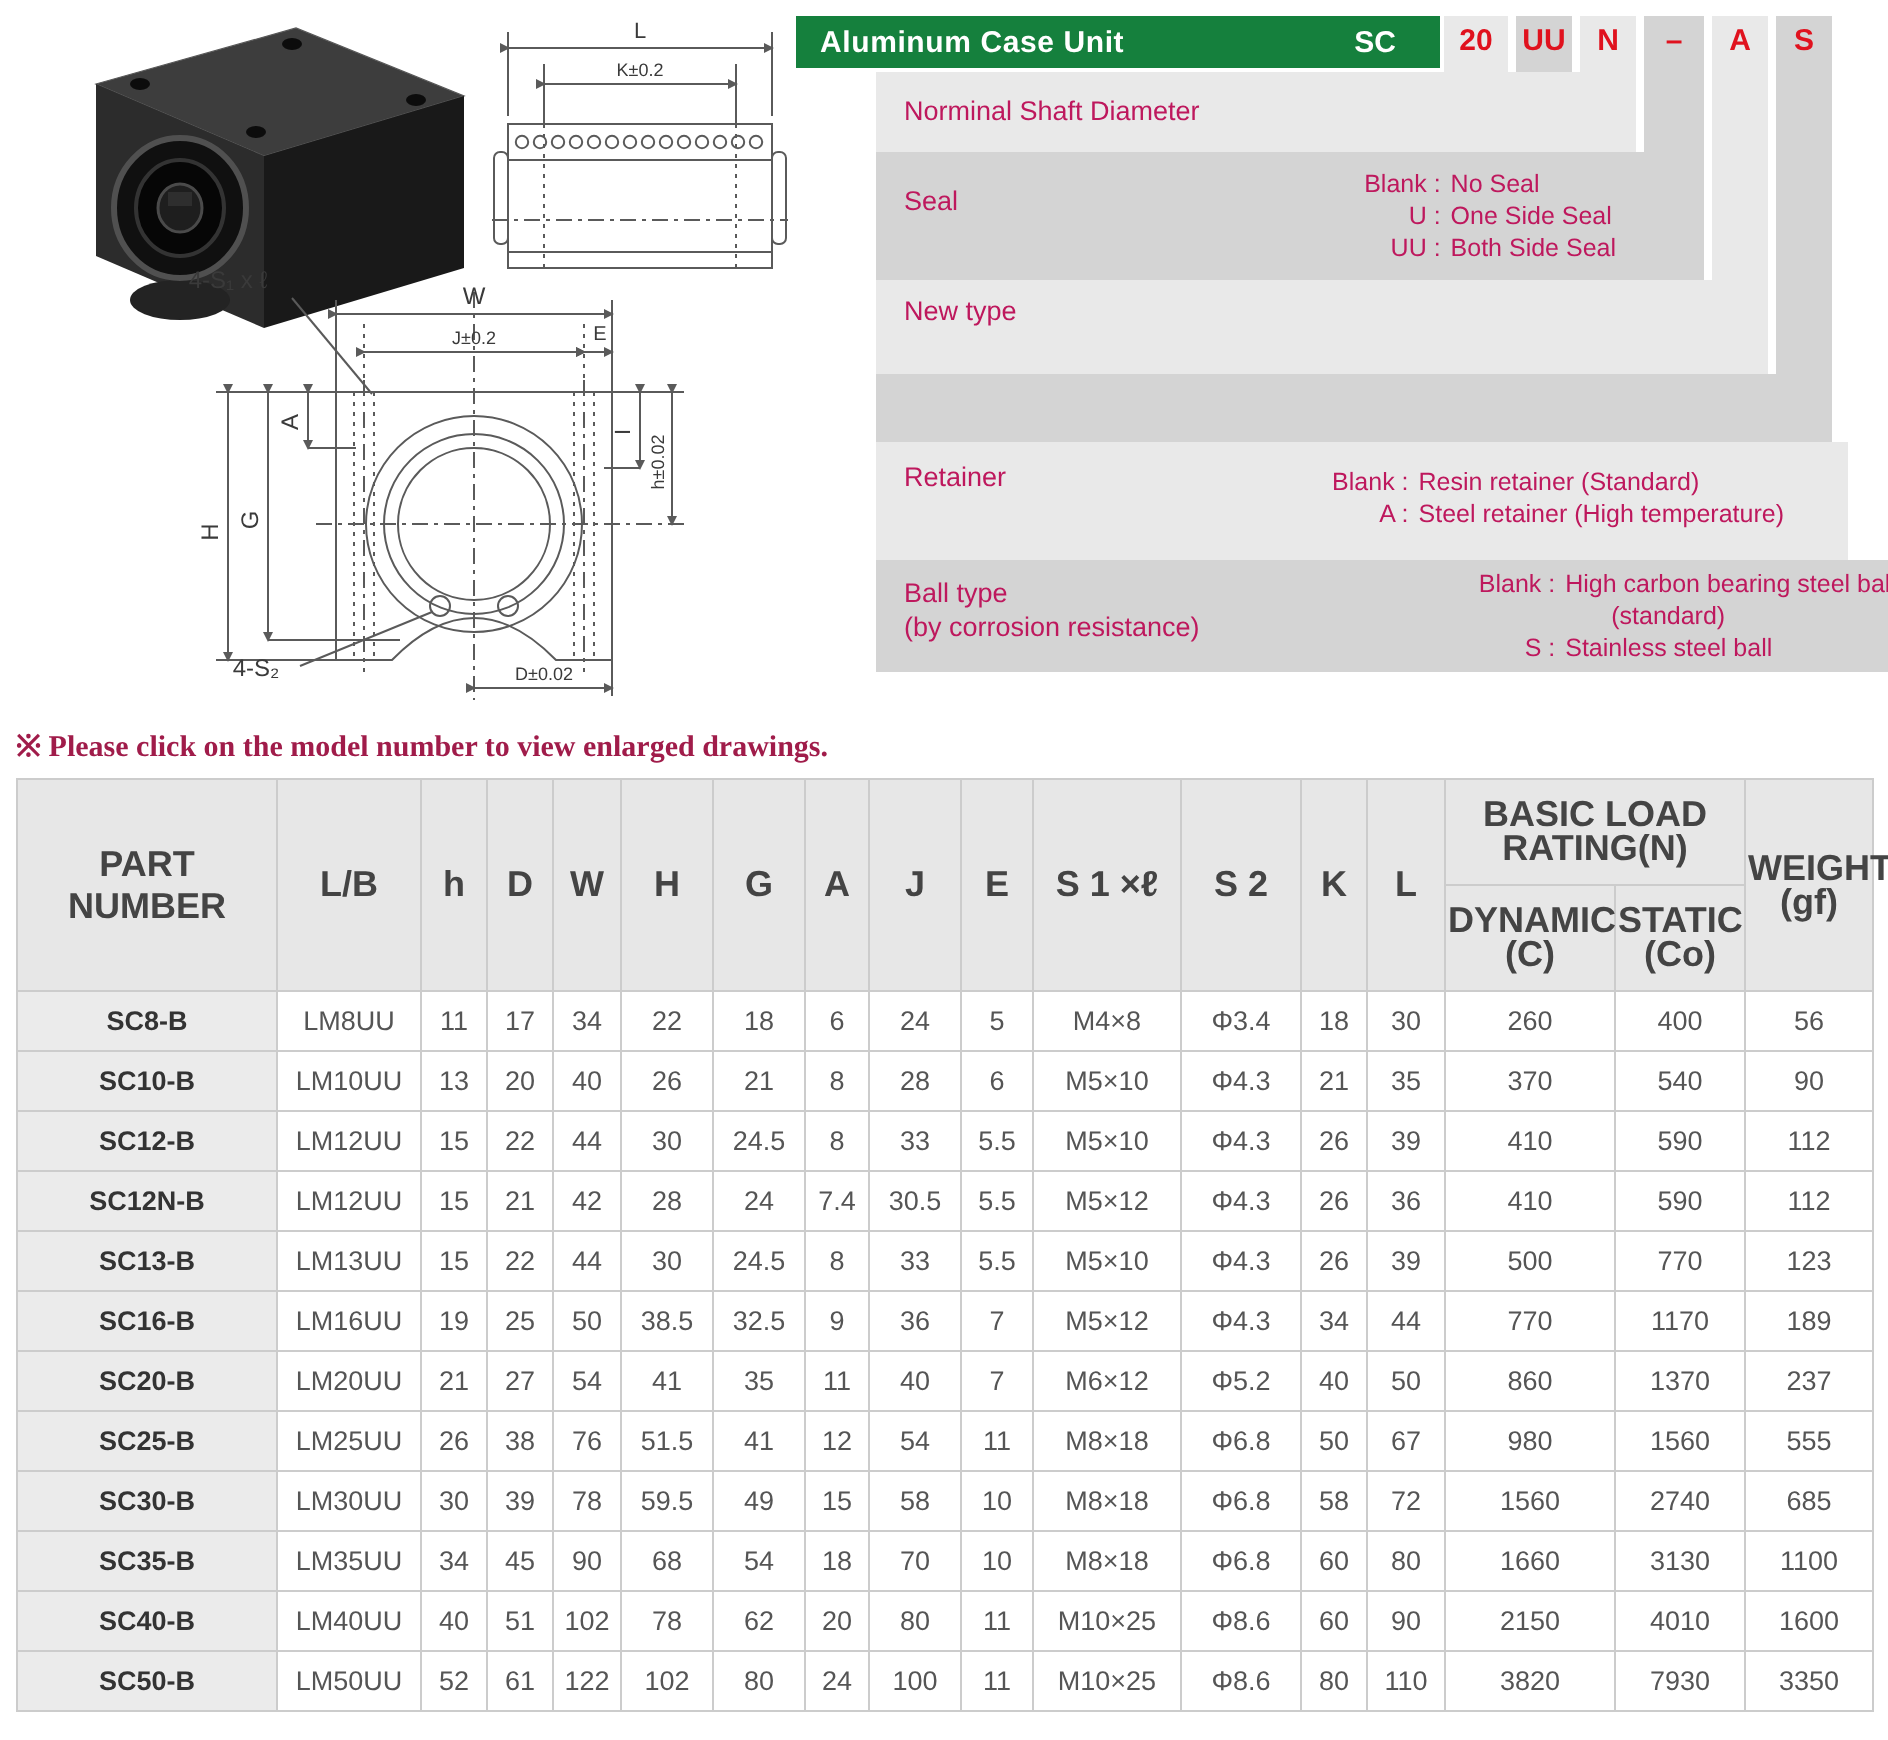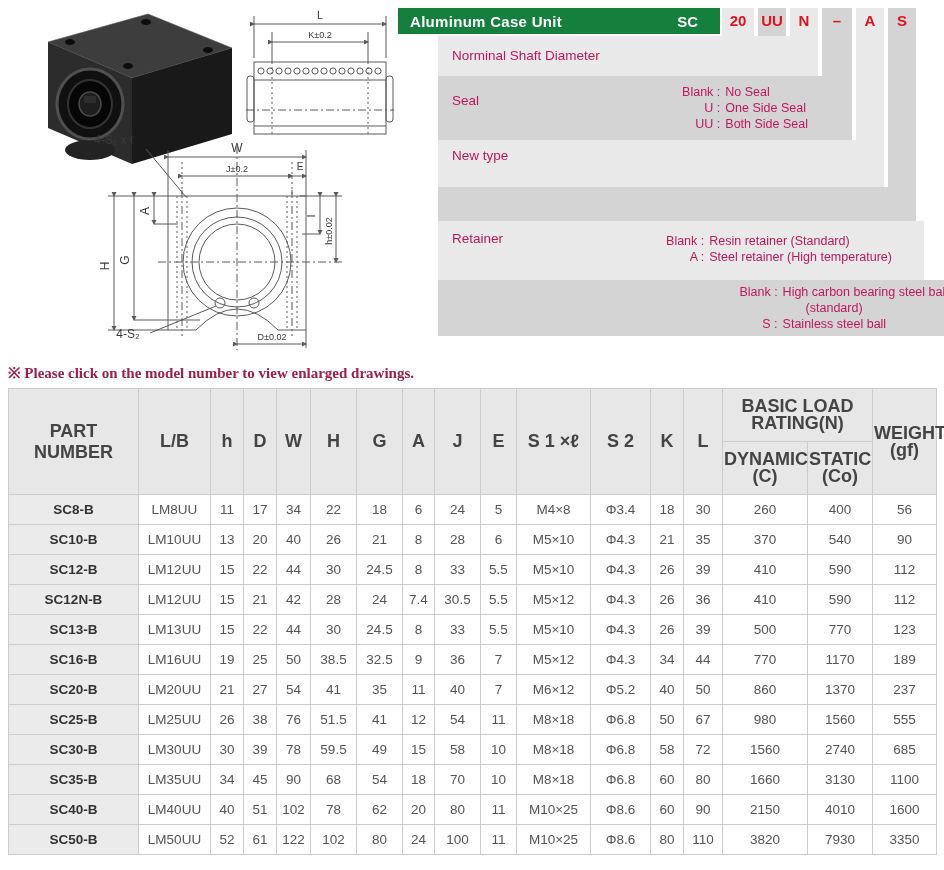--- a/index.html
+++ b/index.html
@@ -208,20 +208,24 @@
           <span class="opt-val">Resin retainer (Standard)</span>
         </div>
         <div class="opt-row">
           <span class="opt-key">A :</span>
           <span class="opt-val">Steel retainer (High temperature)</span>
         </div>
       </div>
     </div>
 
     <div class="band s-med" style="top:280px;width:518px;height:56px;">
+      <div class="blabel" style="padding-top:8px;line-height:17px;">
+        <div>Ball type</div>
+        <div class="l2">(by corrosion resistance)</div>
+      </div>
       <div class="opts" style="margin-right:8px;padding-top:4px;">
         <div class="opt-row">
           <span class="opt-key">Blank :</span>
           <span class="opt-val">High carbon bearing steel ball</span>
         </div>
         <div class="opt-row">
           <span class="opt-key"></span>
           <span class="opt-val" style="margin-left:28px;text-align:right;">(standard)</span>
         </div>
         <div class="opt-row">

